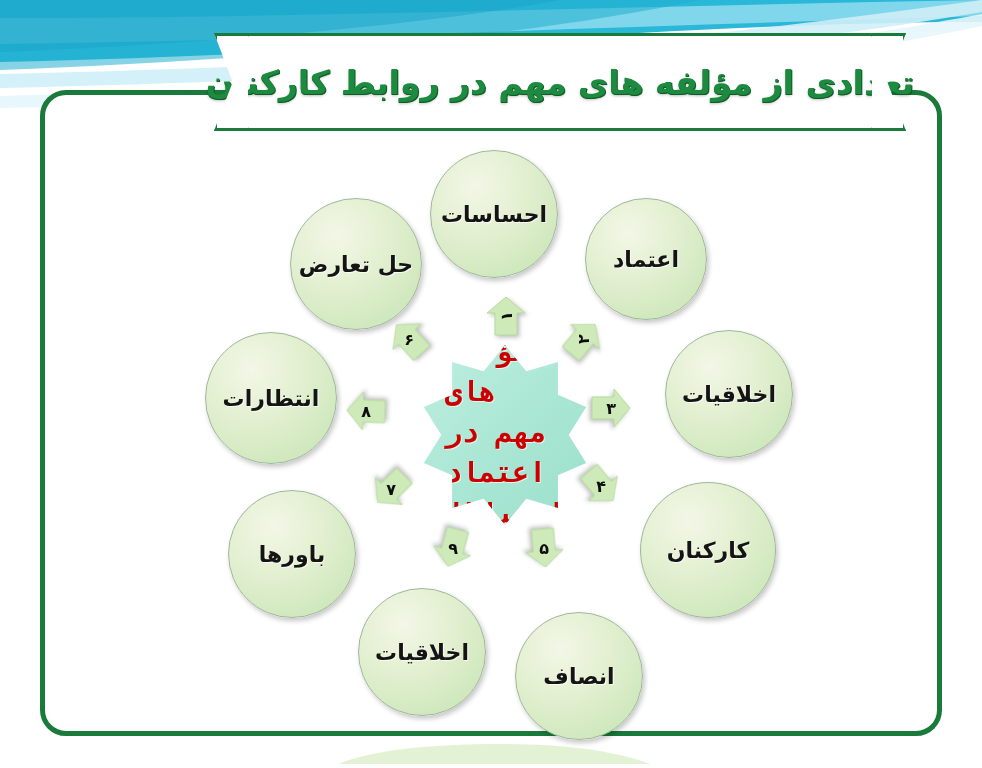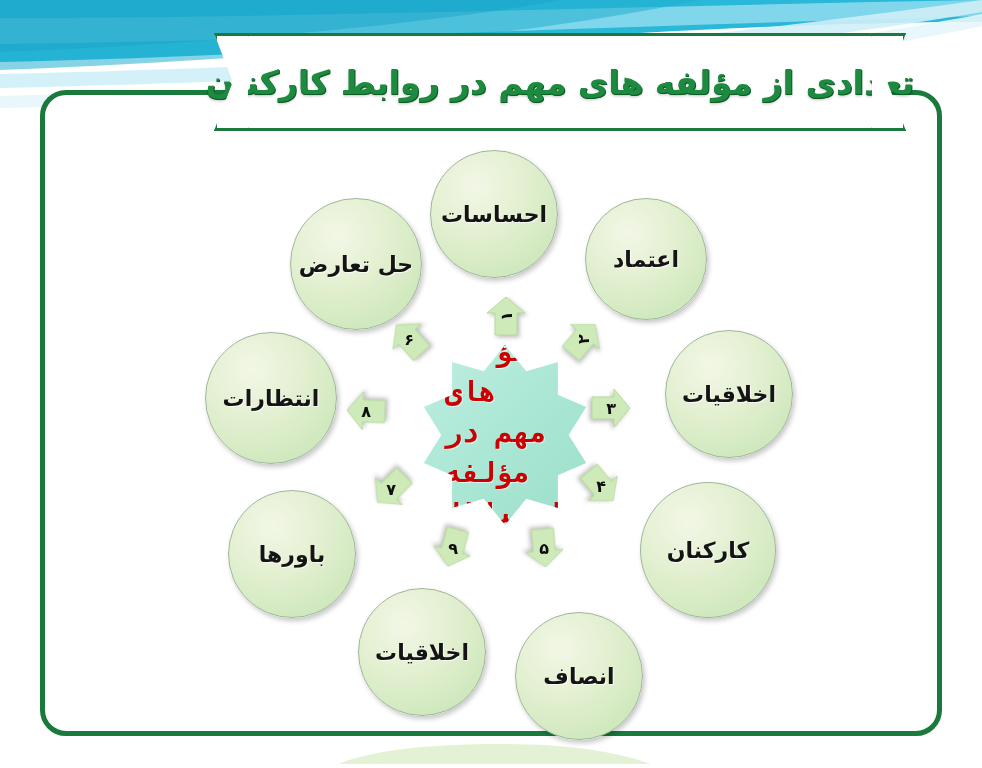--- a/index.html
+++ b/index.html
@@ -217,21 +217,21 @@
       <span class="node-label">باورها</span>
     </div>
 
     <div class="node" style="left:250px;top:108px;width:132px;height:132px;text-align:right;">
       <span class="node-label">حل تعارض</span>
     </div>
 
     <div class="star">
       <div class="star-text">
         <div>مؤلفه های</div>
-        <div>مهم در مؤلفه</div>
+        <div>مهم در اعتماد</div>
         <div>ارتباطات</div>
       </div>
     </div>
 
     <div class="arrow" style="left:445px;top:205px;transform:rotate(0deg);">
       <svg viewBox="0 0 42 42">
         <polygon points="21,2 40,18 32,18 32,40 10,40 10,18 2,18" fill="#cdeab8" stroke="#b7dba0" stroke-width="1"></polygon>
       </svg>
       <span class="arrow-num" style="transform:rotate(-90deg);">۱</span>
     </div>

